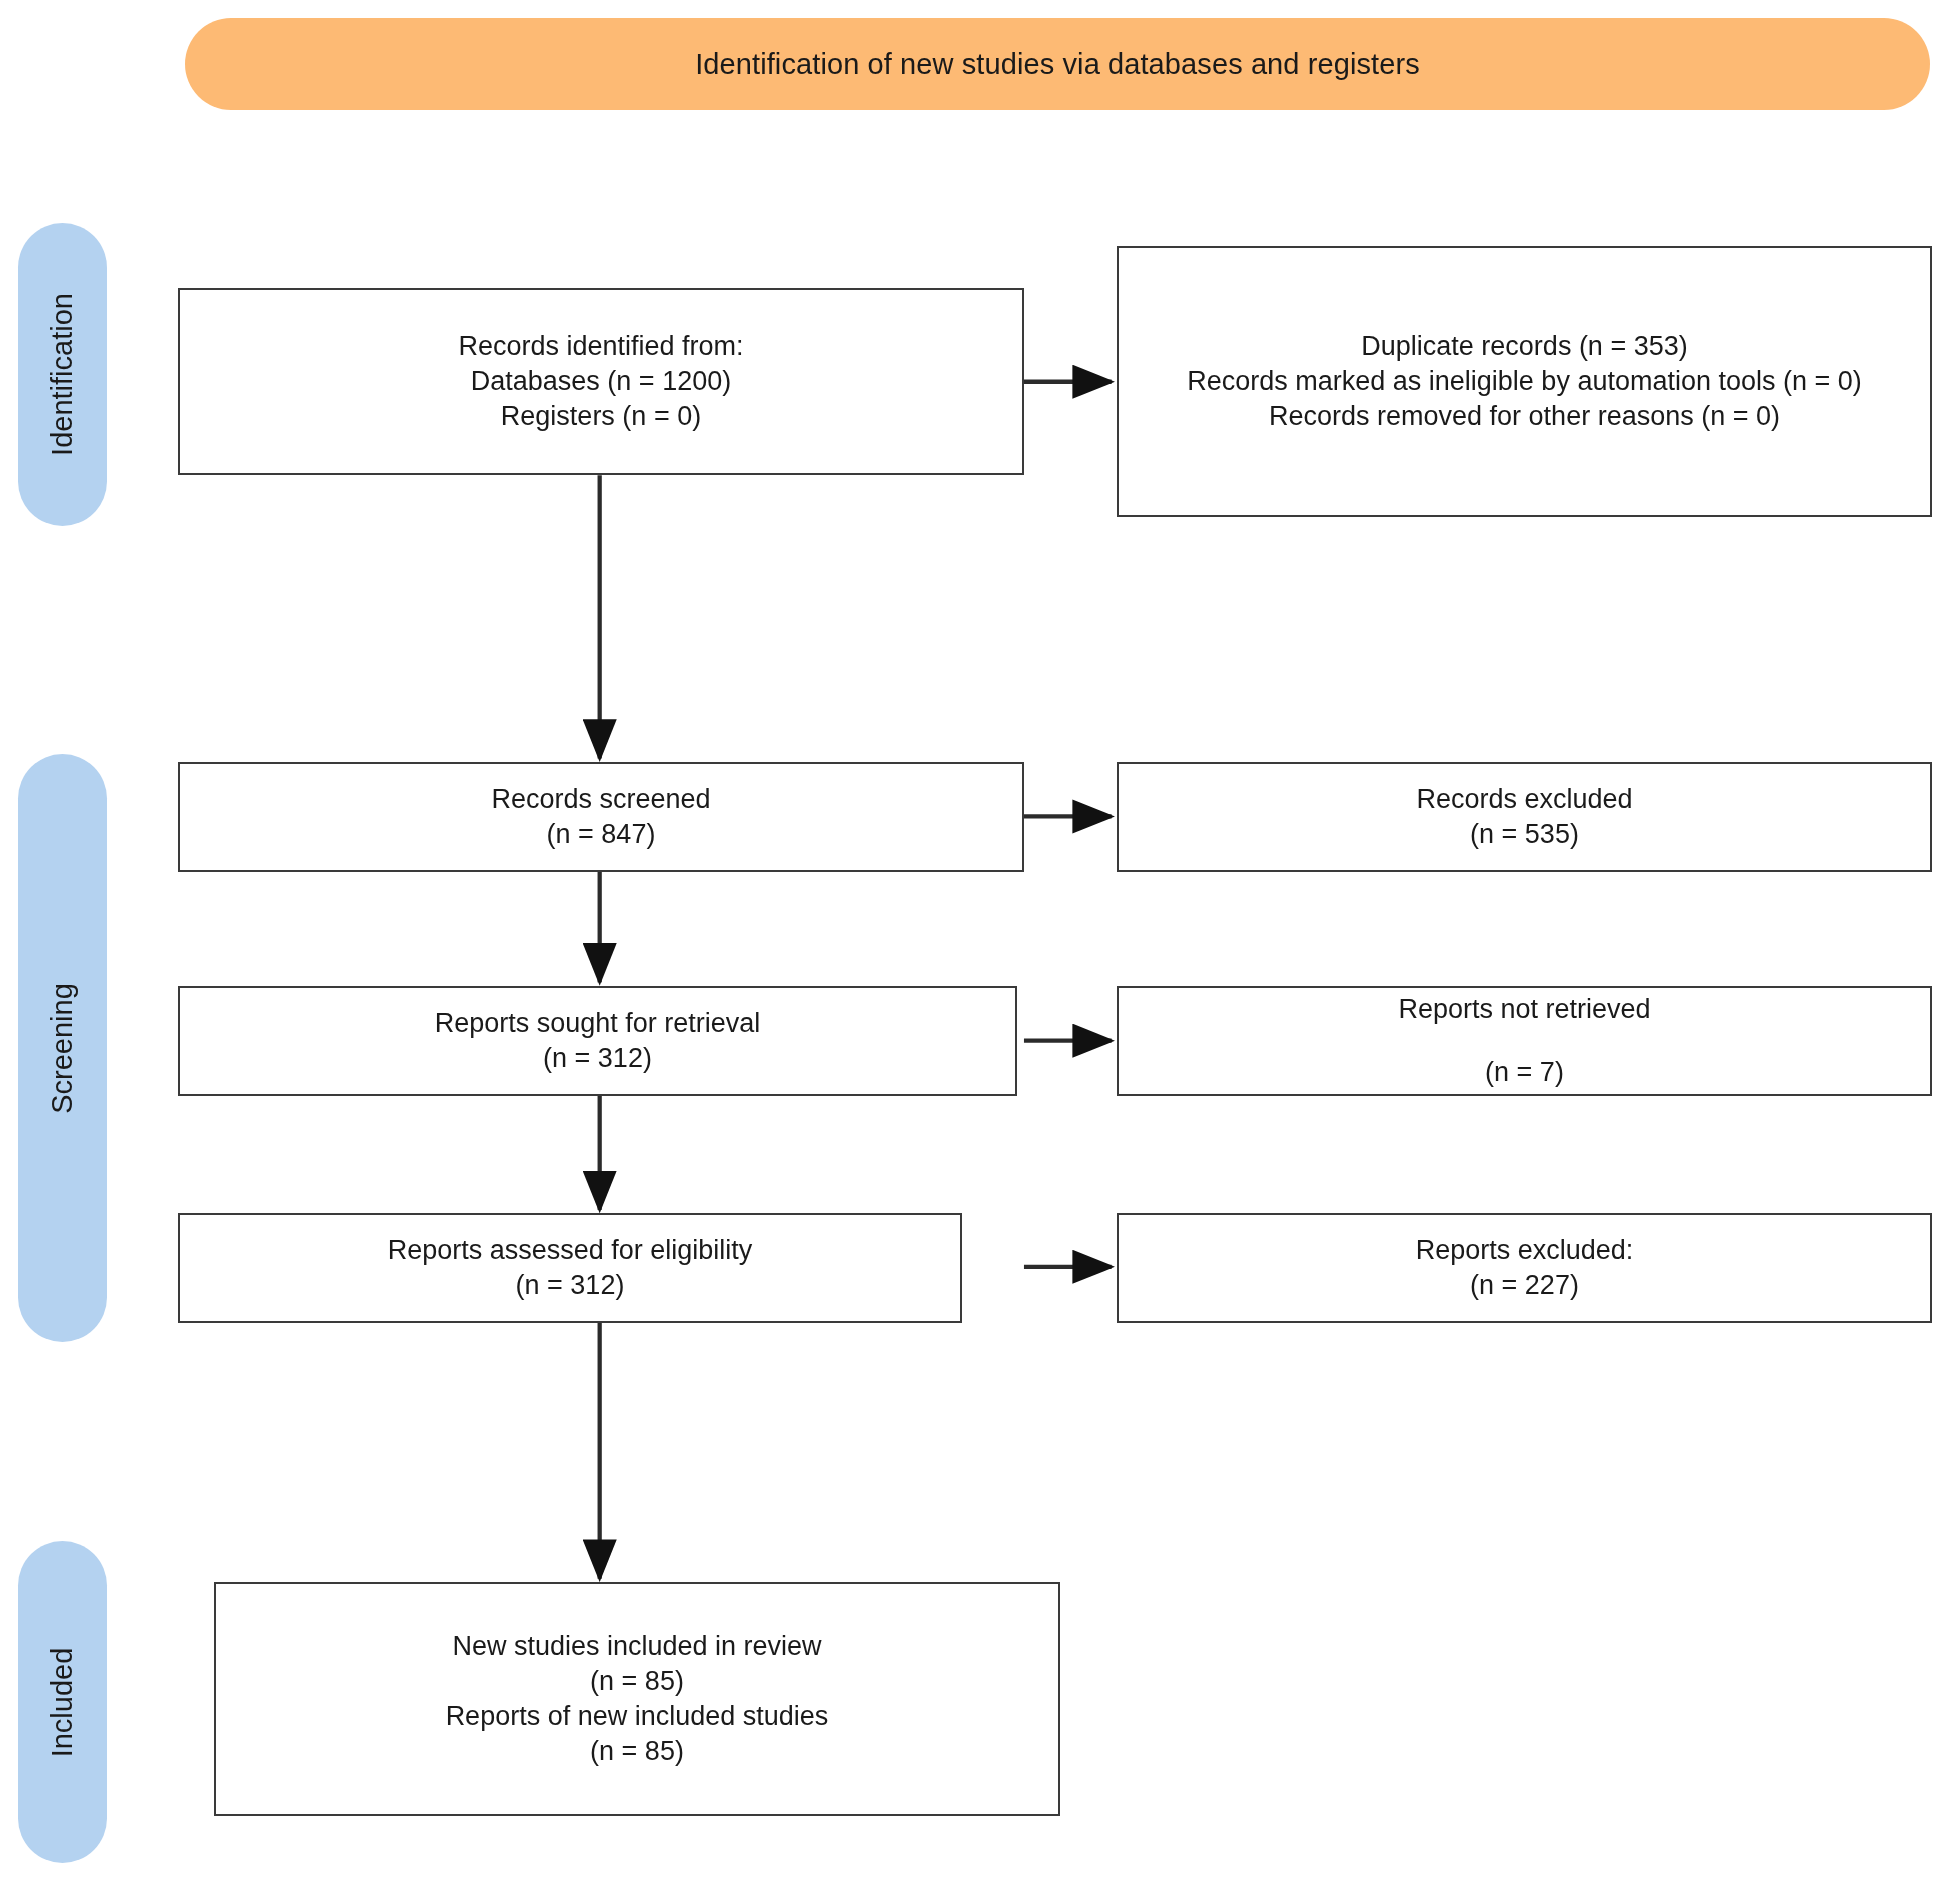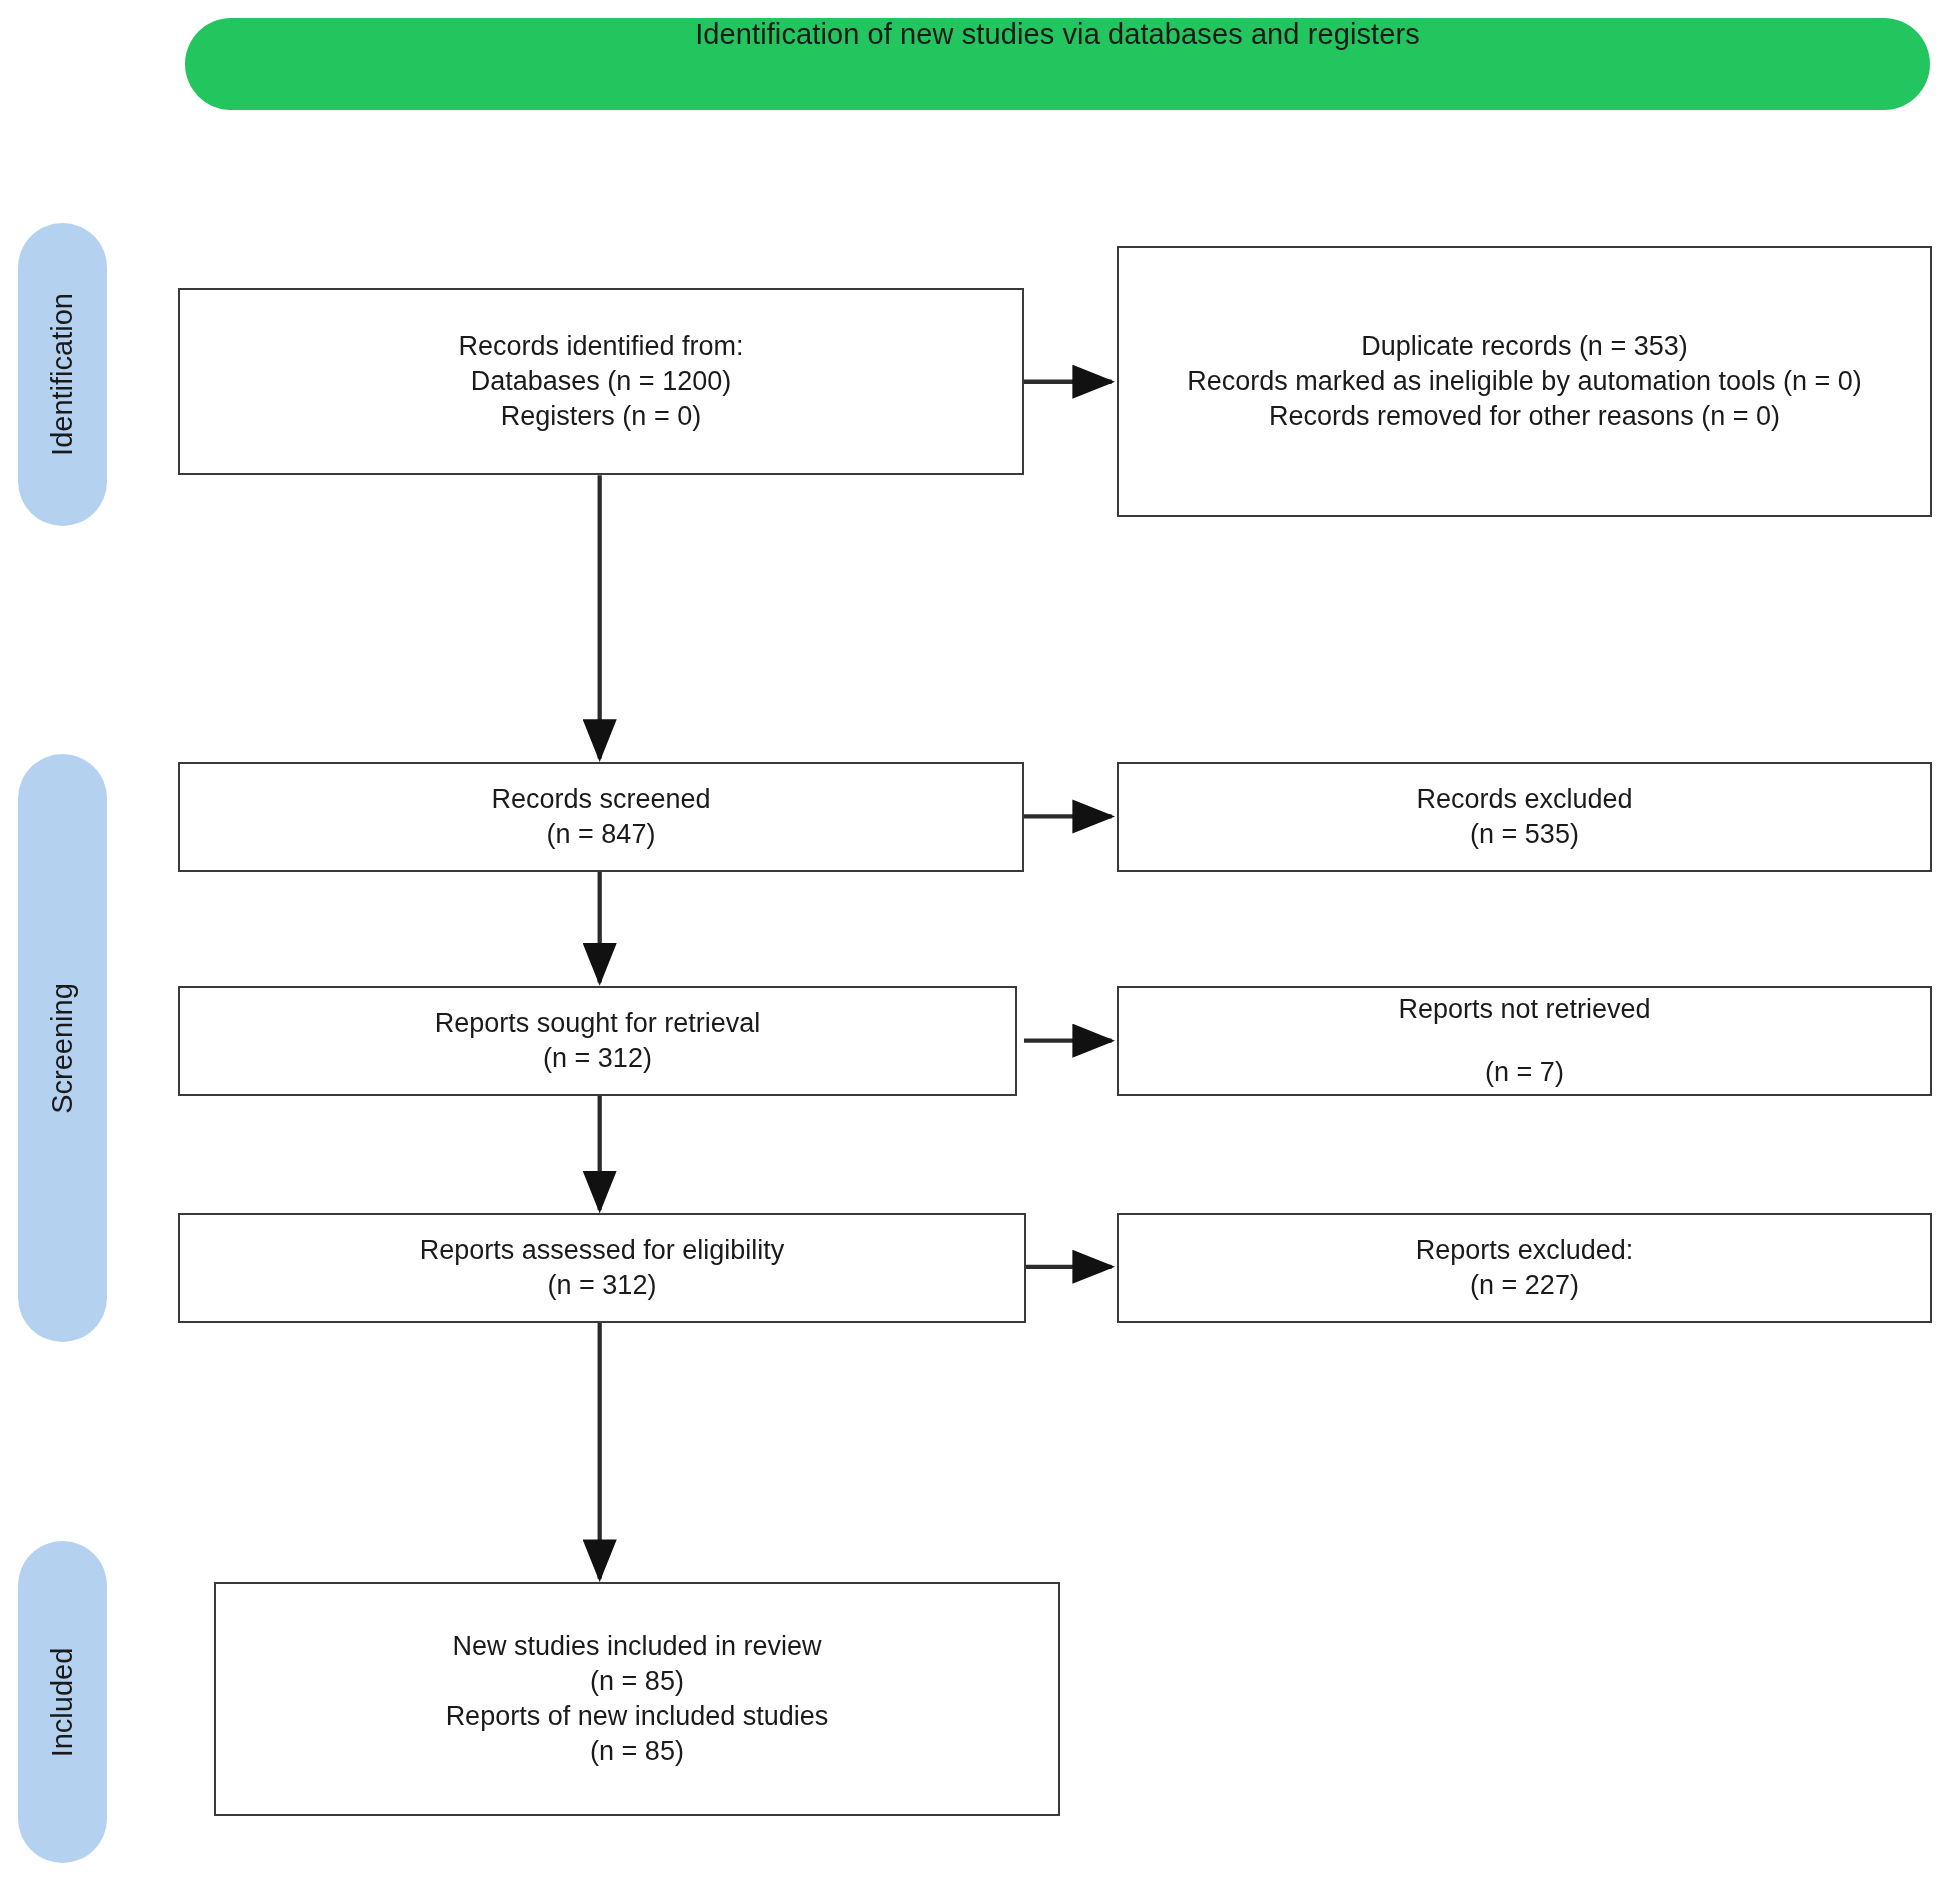--- a/index.html
+++ b/index.html
@@ -16,23 +16,24 @@
     overflow: hidden;
   }
 
   
   .banner {
     position: absolute;
     left: 185px;
     top: 18px;
     width: 1745px;
     height: 92px;
-    background: #22c55e;
+    background: #fdba74;
     border-radius: 46px;
     display: flex;
+    align-items: center;
     justify-content: center;
     box-sizing: border-box;
   }
   .banner-text {
     font-size: 29px;
     color: #1a1a1a;
     letter-spacing: 0.1px;
     white-space: nowrap;
   }
 
@@ -153,21 +154,21 @@
   <div class="flow-box" style="left:178px; top:986px; width:839px; height:110px;">
     <div class="flow-line">Reports sought for retrieval</div>
     <div class="flow-line">(n = 312)</div>
   </div>
 
   <div class="flow-box" style="left:1117px; top:986px; width:815px; height:110px;gap:28px;">
     <div class="flow-line">Reports not retrieved</div>
     <div class="flow-line">(n = 7)</div>
   </div>
 
-  <div class="flow-box" style="left:178px; top:1213px; width:848px; height:110px;">
+  <div class="flow-box" style="left:178px; top:1213px; width:784px; height:110px;">
     <div class="flow-line">Reports assessed for eligibility</div>
     <div class="flow-line">(n = 312)</div>
   </div>
 
   <div class="flow-box" style="left:1117px; top:1213px; width:815px; height:110px;">
     <div class="flow-line">Reports excluded:</div>
     <div class="flow-line">(n = 227)</div>
   </div>
 
   <div class="flow-box" style="left:178px; top:1582px; width:846px; height:234px;margin-left:36px;">

